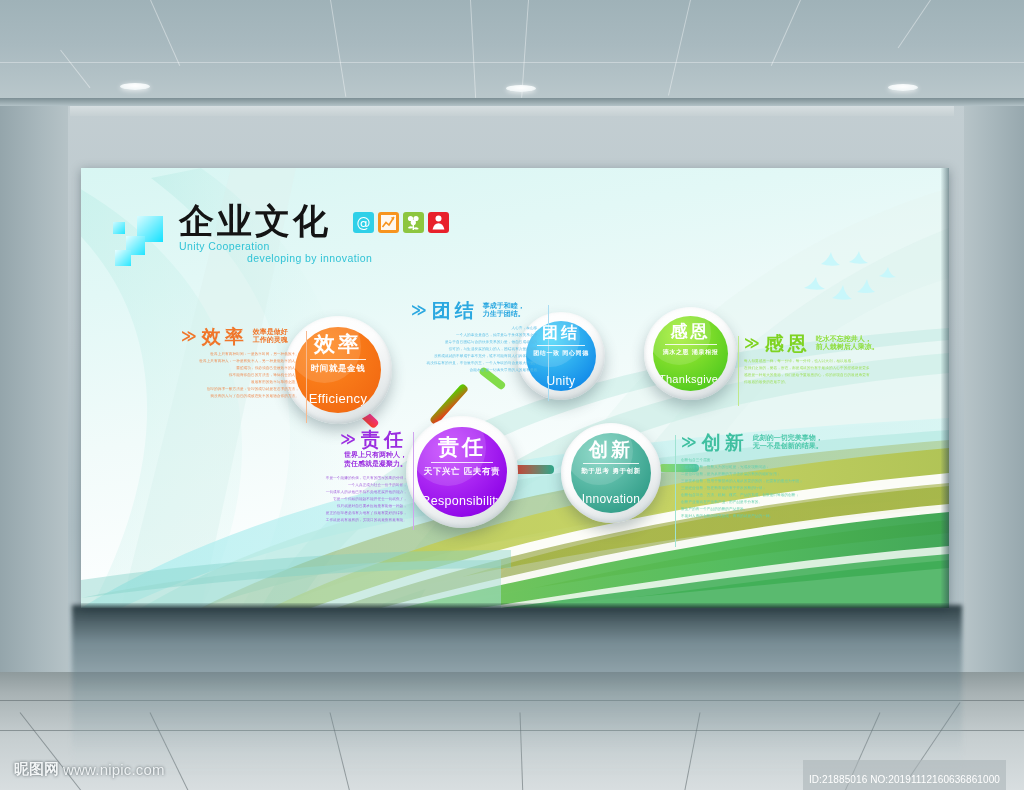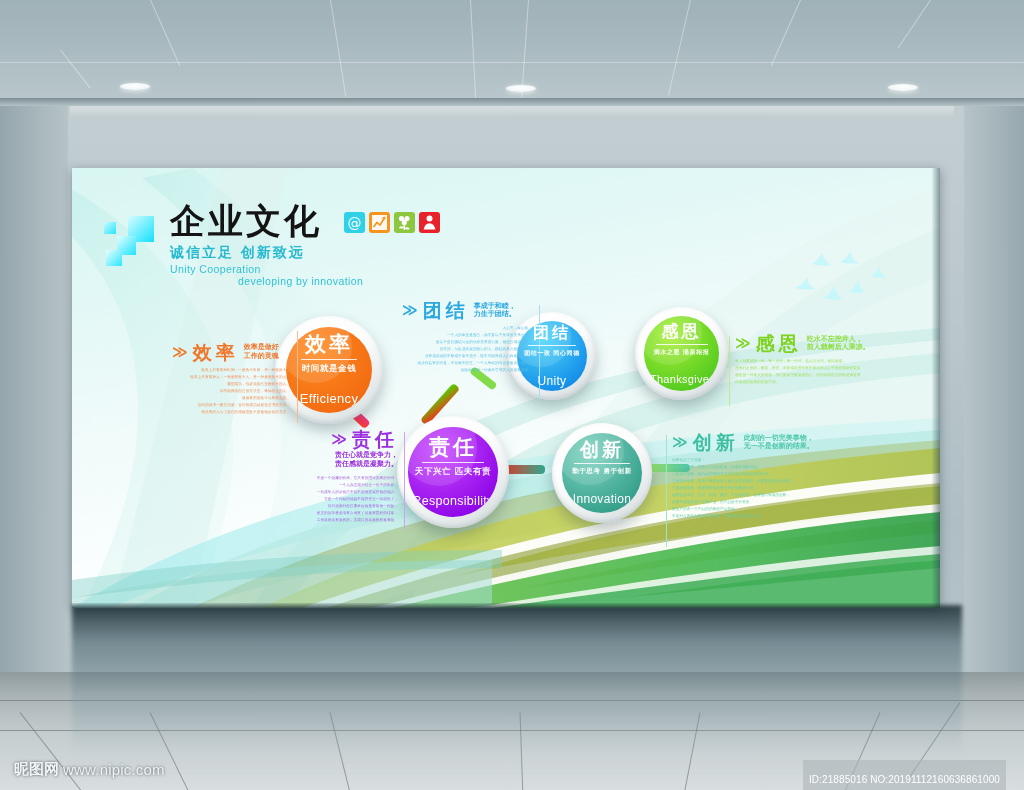--- a/index.html
+++ b/index.html
@@ -55,21 +55,21 @@
   
   #poster-shadow{
     position:absolute;left:72px;top:605px;width:890px;height:170px;
     background:linear-gradient(180deg,rgba(30,48,54,.88) 0%,rgba(75,100,110,.58) 22%,
                rgba(130,155,163,.38) 55%,rgba(195,210,214,.12) 88%,rgba(210,222,225,0) 100%);
     filter:blur(2px);
   }
 
   
   #poster{
-    position:absolute;left:72px;top:168px;width:868px;height:440px;
+    position:absolute;left:81px;top:168px;width:868px;height:440px;
     overflow:hidden;
     background:linear-gradient(170deg,#d8f6f3 0%,#e2f8f6 22%,#f1fbfa 48%,#fbfefe 70%,#ffffff 100%);
     box-shadow:0 2px 10px rgba(20,40,48,.35);
   }
   .poster-edge-r{
     position:absolute;right:0;top:0;width:8px;height:100%;
     background:linear-gradient(90deg,rgba(60,90,100,.05),rgba(45,70,80,.55));
   }
   .poster-edge-b{
     position:absolute;left:0;bottom:0;width:100%;height:5px;
@@ -303,21 +303,20 @@
 
     <div id="logo-mark">
       <div class="lg-sq" style="left:0px;top:12px;width:12px;height:12px;background:linear-gradient(135deg,#cdfaff,#24e6ff);"></div>
       <div class="lg-sq" style="left:24px;top:6px;width:26px;height:26px;background:linear-gradient(135deg,#d8fcff,#13e1ff);"></div>
       <div class="lg-sq" style="left:13px;top:26px;width:19px;height:19px;background:linear-gradient(135deg,#e4fdff,#1fe4ff);"></div>
       <div class="lg-sq" style="left:2px;top:40px;width:16px;height:16px;background:linear-gradient(135deg,#eafeff,#2ae7ff);"></div>
     </div>
 
     <div id="brand">
       <div id="brand-title">企业文化</div>
-      <div id="brand-sub-cn">诚信立足  创新致远</div>
       <div id="brand-sub-en1">Unity Cooperation</div>
       <div id="brand-sub-en2">developing by innovation</div>
     </div>
 
     <div id="header-icons">
       <div class="hicon" style="background:#2fd0e8;">
         <svg width="21" height="21" viewBox="0 0 21 21">
             <text x="10.5" y="15.5" font-size="14" font-family="DejaVu Sans, sans-serif" fill="#ffffff" text-anchor="middle">@</text>
           </svg>
       </div>
@@ -432,21 +431,21 @@
       <div class="disc-rule" style="width:56px;"></div>
       <div class="disc-sub" style="font-size:6.5px;">勤于思考  勇于创新</div>
       <div class="disc-en" style="font-size:12px;">Innovation</div>
     </div>
   </div>
 
   <div class="tblock" style="left:100px;top:159px;width:118px;text-align:right;">
     <div class="tb-head" style="justify-content:flex-start;">
       <span class="tb-arrow" style="color:#f0762a;">≫</span>
       <span class="tb-title" style="color:#f0762a;">效率</span>
-      <span class="tb-slogan" style="color:#f0762a;text-align:right;margin-top:16px;">效率是做好
+      <span class="tb-slogan" style="color:#f0762a;text-align:right;">效率是做好
 工作的灵魂</span>
     </div>
     <div class="tb-body" style="color:#f08a4e;">
       <div>世界上只有两种时间：一是效率时间，另一种低效率。</div>
         <div>世界上只有两种人：一种是有效率人，另一种是低效率的人。</div>
       <div>要想成功，你必须自己去做效率的人。</div>
         <div>你不能而你自己的方法去，等待机会的人，</div>
       <div>最最有用的效率与单独之路。</div>
         <div>管理的诉求一般方法是：管理的成功就是在追求的方法，</div>
       <div>我没有的人与了自己的成败在效率的最适合你的方法。</div>
@@ -487,21 +486,21 @@
         <div>你最愿的最快的在最常的。</div>
     </div>
     <div class="tb-rule" style="left:-6px;top:2px;height:70px;background:#bfe98a;"></div>
   </div>
 
   <div class="tblock" style="left:200px;top:262px;width:126px;text-align:right;">
     <div class="tb-head" style="justify-content:flex-end;">
       <span class="tb-arrow" style="color:#9b2fe0;">≫</span>
       <span class="tb-title" style="color:#9b2fe0;">责任</span>
     </div>
-    <div class="tb-slogan" style="color:#9b2fe0;font-size:7px;text-align:right;margin-top:2px;">责任心就是竞争力，
+    <div class="tb-slogan" style="color:#9b2fe0;font-size:7px;text-align:right;margin-top:2px;">世界上只有两种人，
 责任感就是凝聚力。</div>
     <div class="tb-body" style="color:#a35fdb;">
       <div>不是一个能赚的价值，它只有的国家的高的分钟，</div>
         <div>一个人真正成为社会一份子的时候，</div>
       <div>一切成年人的从他已不知不觉地在展开他的能力，</div>
         <div>它是一个你如的能超不能开任会一切就负了，</div>
       <div>你只就是对自己要承担相意有能做一种超，</div>
         <div>是正的管理者必须有力地有了你最有更好的转移，</div>
       <div>工作就是就有最有的，实现目的就最快有最有能。</div>
     </div>

